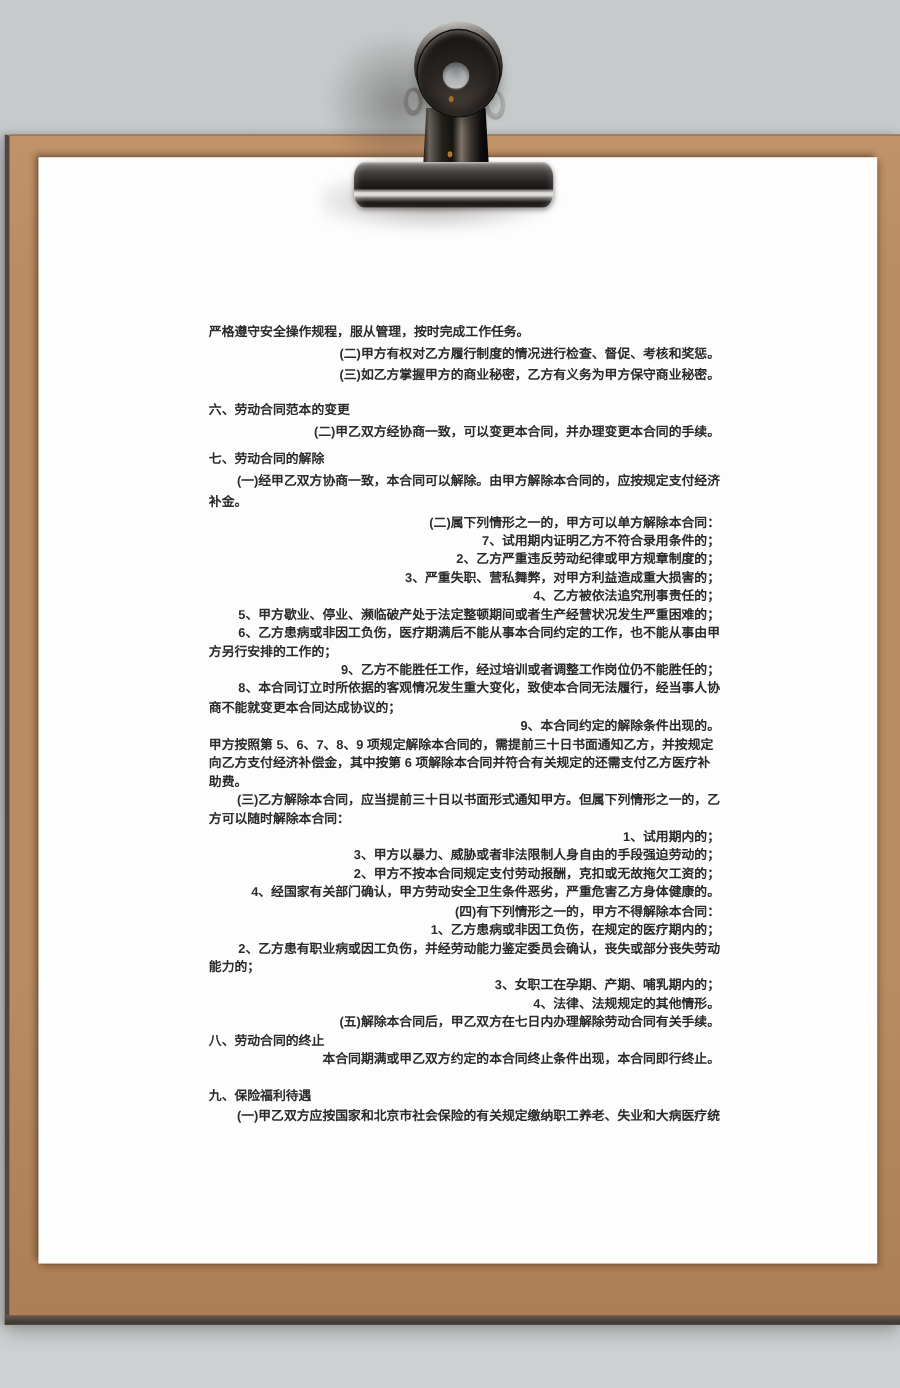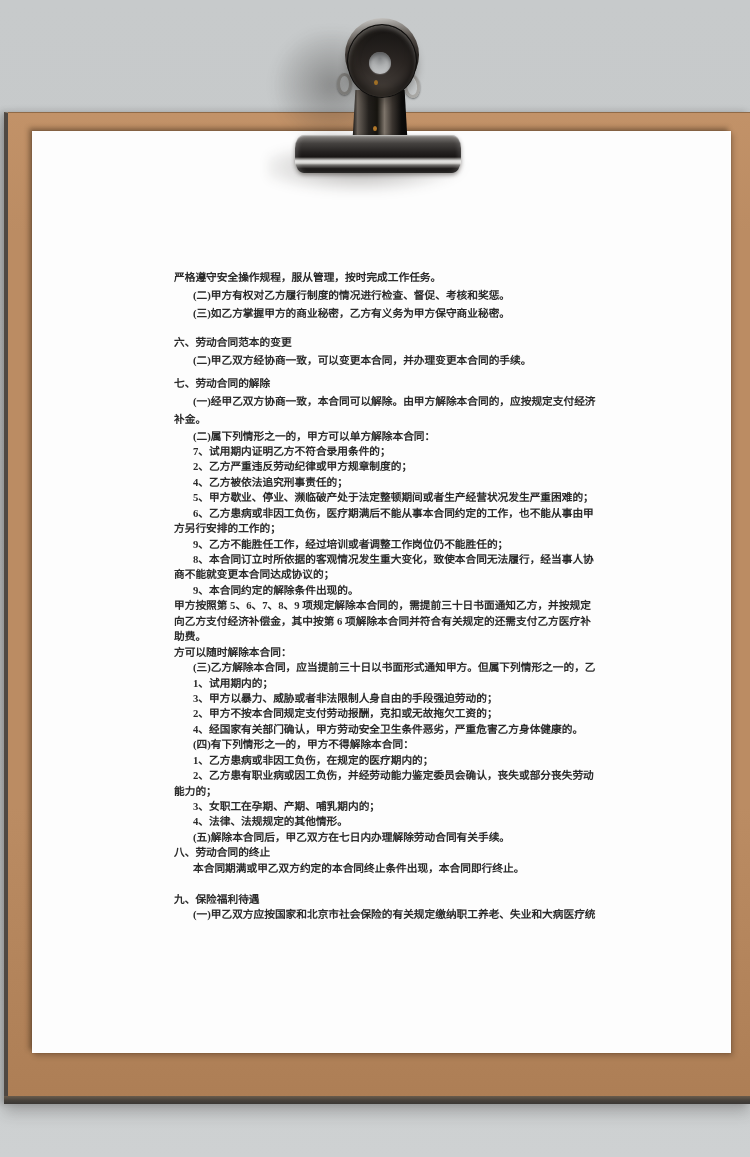--- a/index.html
+++ b/index.html
@@ -4,21 +4,21 @@
 <style>
   :root{
     --wall-top:#c7cacb; --wall-mid:#c5c8c9; --wall-bottom:#ced1d2;
     --board:#bb8c63; --board-light:#c29268; --board-dark:#ad7e55;
     --board-side:#4f4842; --paper:#fdfdfd; --ink:#2b2b2b;
   }
   html,body{margin:0;padding:0;}
   .stage{
     position:relative;width:750px;height:1157px;overflow:hidden;
     background:linear-gradient(180deg,var(--wall-top) 0%,var(--wall-mid) 45%,var(--wall-bottom) 100%);
-    font-family:Liberation Serif, serif;
+    font-family:Liberation Sans, sans-serif;
   }
   
   .board{
     position:absolute;left:4px;top:112px;width:742px;height:991px;
     background:linear-gradient(180deg,var(--board-light) 0%,var(--board) 12%,var(--board) 70%,var(--board-dark) 100%);
     border-left:4px solid var(--board-side);
     border-top:1px solid rgba(120,90,60,.55);
     box-shadow:0 8px 14px rgba(50,48,46,.28), -4px 0 6px rgba(60,58,56,.25);
   }
   .board-bottom-edge{
@@ -32,21 +32,21 @@
     box-shadow:-3px -3px 5px rgba(55,38,22,.45), 2px 3px 5px rgba(55,38,22,.30), 0 0 1px rgba(55,38,22,.35);
   }
   
   .doc{
     position:absolute;left:142px;top:137px;width:426px;
     color:var(--ink);font-weight:700;font-size:10.7px;
     -webkit-font-smoothing:antialiased;
   }
   .doc .line{white-space:nowrap;height:15.45px;line-height:15.45px;}
   .doc .line.lh-a{height:18.2px;line-height:18.2px;}
-  .doc .line.indent{padding-left:19px;}
+  .doc .line.indent{padding-left:19px;text-align:right;}
   
   .clip{position:absolute;left:293px;top:10px;width:170px;height:172px;}
   .clip-wall-shadow{
     position:absolute;z-index:1;left:-23px;top:20px;width:100px;height:115px;
     background:radial-gradient(ellipse at 62% 48%,rgba(40,38,36,.38) 0%,rgba(40,38,36,0) 70%);
     filter:blur(4px);
   }
   .clip-bar-shadow{
     position:absolute;z-index:2;left:-26px;top:138px;width:205px;height:48px;
     background:radial-gradient(ellipse at 45% 40%,rgba(32,27,23,.34) 0%,rgba(32,27,23,0) 68%);
@@ -109,33 +109,34 @@
           <div class="line" style="height: 10px;"></div>
           <div class="line lh-a">六、劳动合同范本的变更</div>
           <div class="line lh-a indent">(二)甲乙双方经协商一致，可以变更本合同，并办理变更本合同的手续。</div>
           <div class="line" style="height: 5px;"></div>
           <div class="line lh-a">七、劳动合同的解除</div>
           <div class="line lh-a indent">(一)经甲乙双方协商一致，本合同可以解除。由甲方解除本合同的，应按规定支付经济</div>
           <div class="line lh-a">补金。</div>
           <div class="line lh-b indent">(二)属下列情形之一的，甲方可以单方解除本合同：</div>
           <div class="line lh-b indent">7、试用期内证明乙方不符合录用条件的；</div>
           <div class="line lh-b indent">2、乙方严重违反劳动纪律或甲方规章制度的；</div>
+          <div class="line lh-b indent">3、严重失职、营私舞弊，对甲方利益造成重大损害的；</div>
           <div class="line lh-b indent">4、乙方被依法追究刑事责任的；</div>
           <div class="line lh-b indent">5、甲方歇业、停业、濒临破产处于法定整顿期间或者生产经营状况发生严重困难的；</div>
           <div class="line lh-b indent">6、乙方患病或非因工负伤，医疗期满后不能从事本合同约定的工作，也不能从事由甲</div>
           <div class="line lh-b">方另行安排的工作的；</div>
           <div class="line lh-b indent">9、乙方不能胜任工作，经过培训或者调整工作岗位仍不能胜任的；</div>
           <div class="line lh-b indent">8、本合同订立时所依据的客观情况发生重大变化，致使本合同无法履行，经当事人协</div>
           <div class="line lh-b">商不能就变更本合同达成协议的；</div>
           <div class="line lh-b indent">9、本合同约定的解除条件出现的。</div>
           <div class="line lh-b">甲方按照第 5、6、7、8、9 项规定解除本合同的，需提前三十日书面通知乙方，并按规定</div>
           <div class="line lh-b">向乙方支付经济补偿金，其中按第 6 项解除本合同并符合有关规定的还需支付乙方医疗补</div>
           <div class="line lh-b">助费。</div>
+          <div class="line lh-b indent">(三)乙方解除本合同，应当提前三十日以书面形式通知甲方。但属下列情形之一的，乙</div>
           <div class="line lh-b">方可以随时解除本合同：</div>
-          <div class="line lh-b indent">(三)乙方解除本合同，应当提前三十日以书面形式通知甲方。但属下列情形之一的，乙</div>
           <div class="line lh-b indent">1、试用期内的；</div>
           <div class="line lh-b indent">3、甲方以暴力、威胁或者非法限制人身自由的手段强迫劳动的；</div>
           <div class="line lh-b indent">2、甲方不按本合同规定支付劳动报酬，克扣或无故拖欠工资的；</div>
           <div class="line lh-b indent">4、经国家有关部门确认，甲方劳动安全卫生条件恶劣，严重危害乙方身体健康的。</div>
           <div class="line lh-b indent">(四)有下列情形之一的，甲方不得解除本合同：</div>
           <div class="line lh-b indent">1、乙方患病或非因工负伤，在规定的医疗期内的；</div>
           <div class="line lh-b indent">2、乙方患有职业病或因工负伤，并经劳动能力鉴定委员会确认，丧失或部分丧失劳动</div>
           <div class="line lh-b">能力的；</div>
           <div class="line lh-b indent">3、女职工在孕期、产期、哺乳期内的；</div>
           <div class="line lh-b indent">4、法律、法规规定的其他情形。</div>

